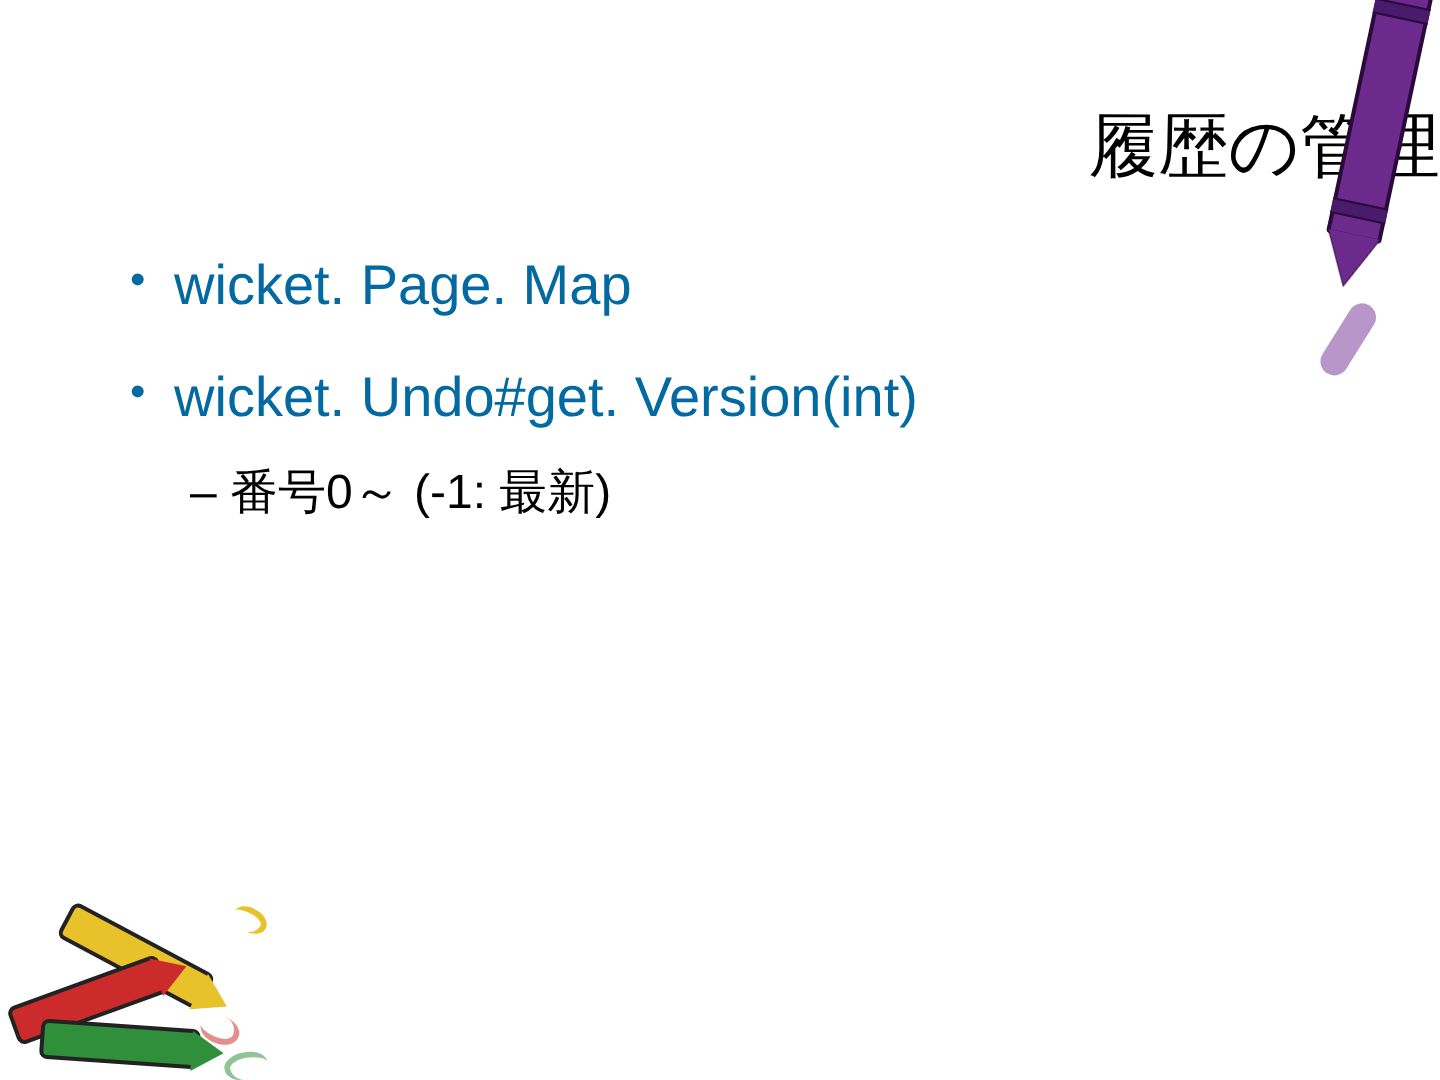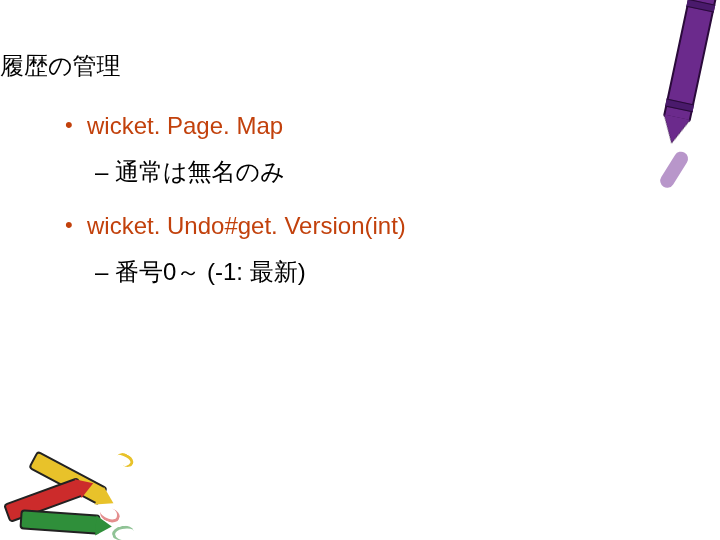--- a/index.html
+++ b/index.html
@@ -11,33 +11,33 @@
     position: relative;
     overflow: hidden;
   }
   .slide {
     width: 100%;
     height: 100%;
     padding: 50px 0 0 0;
     position: relative;
   }
   .title {
-    text-align: left;
-    font-size: 24px;
+    text-align: right;
+    font-size: 35px;
     font-weight: normal;
     color: #000;
     margin-bottom: 30px;
   }
   .content {
     padding-left: 65px;
     padding-right: 60px;
   }
   .bullet-l1 {
-    font-size: 24px;
-    color: #c2410c;
+    font-size: 28px;
+    color: #0369a1;
     margin-bottom: 16px;
     position: relative;
     padding-left: 22px;
   }
   .bullet-l1::before {
     content: "•";
     position: absolute;
     left: 0;
     top: 0;
     font-size: 22px;
@@ -153,21 +153,20 @@
 </head>
 <body>
 
 <div class="slide">
   <h1 class="title">履歴の管理</h1>
 
   <div class="content">
 
     <div class="bullet-l1">wicket. Page. Map</div>
     <div class="sub-list">
-      <div class="bullet-l2">通常は無名のみ</div>
     </div>
 
     <div class="bullet-l1">wicket. Undo#get. Version(int)</div>
     <div class="sub-list">
       <div class="bullet-l2">番号0～ (-1: 最新)</div>
     </div>
 
   </div>
 
   <div class="crayon-purple">

